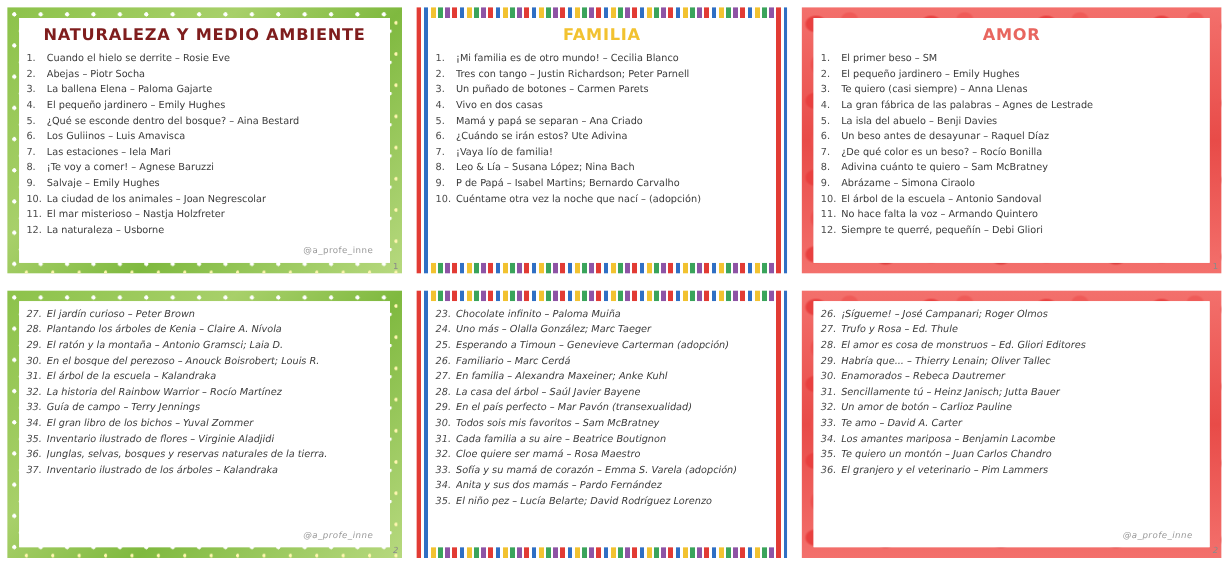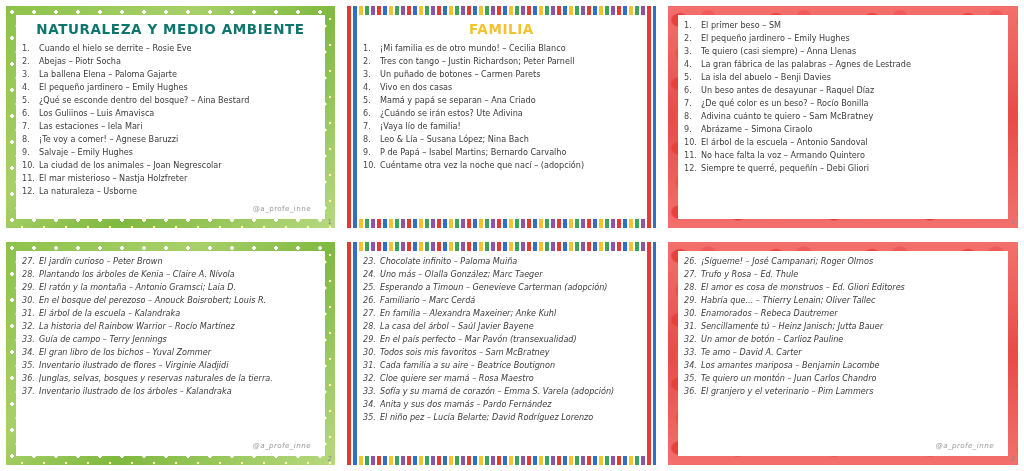--- a/index.html
+++ b/index.html
@@ -46,21 +46,21 @@
   }
 
   .title {
     text-align: center;
     font-family: "DejaVu Sans", sans-serif;
     font-size: 13.5px;
     font-weight: bold;
     letter-spacing: 0.6px;
     margin: 2px 0 5px 0;
   }
-  .title-nature { color: #0f766e; }
+  .title-nature { color: #7f1d1d; }
   .title-family { color: #f2c230; }
   .title-love   { color: #e8665f; }
 
   ul.list {
     list-style: none;
     margin: 0; padding: 0;
   }
   ul.list li {
     display: flex;
     align-items: baseline;
@@ -382,20 +382,21 @@
         </ul>
       </div>
     </div>
   </div>
 
   <div class="column col-love">
 
     <div class="card card-top">
       <div class="border-hearts"></div>
       <div class="sheet">
+        <div class="title title-love">AMOR</div>
         <ul class="list list-love">
           <li>
               <span class="num">1.</span>
               <span class="txt">El primer beso – SM</span>
             </li>
           <li>
               <span class="num">2.</span>
               <span class="txt">El pequeño jardinero – Emily Hughes</span>
             </li>
           <li>

